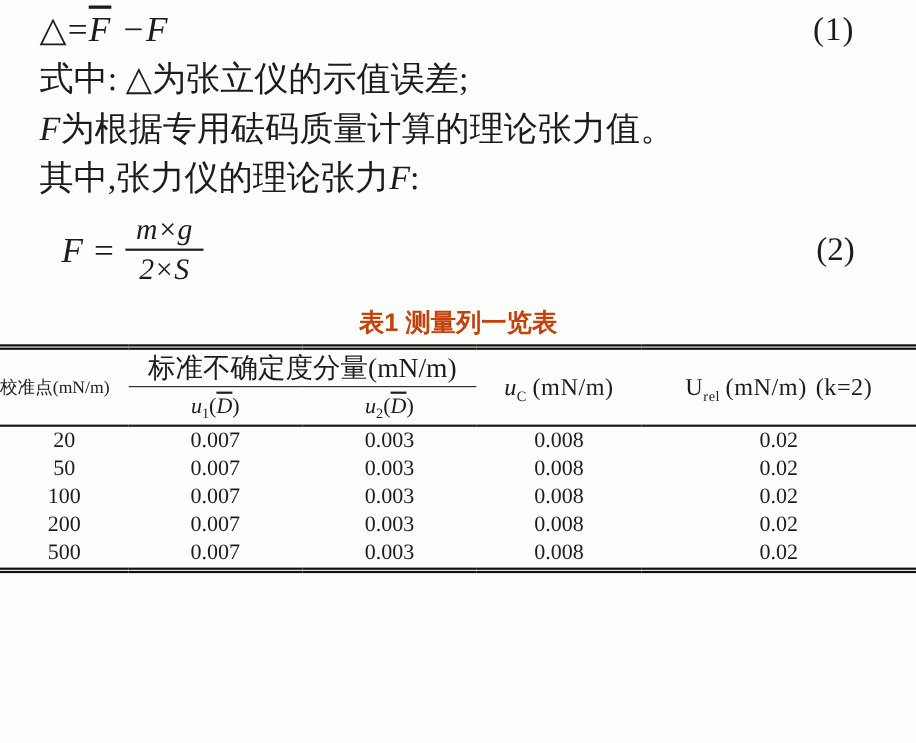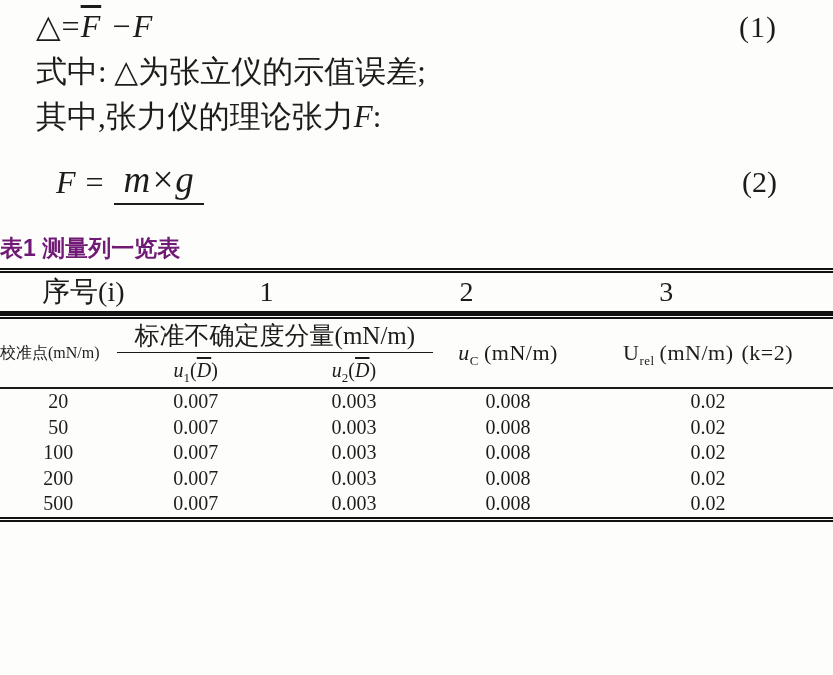--- a/index.html
+++ b/index.html
@@ -49,38 +49,39 @@
     display: flex;
     align-items: center;
     padding-left: 20px;
   }
   .eq2-lhs { font-size: 32px; margin-right: 10px; }
   .frac {
     display: inline-flex;
     flex-direction: column;
     text-align: center;
     vertical-align: middle;
-    font-size: 37px;
+    font-size: 27px;
     line-height: 1.15;
   }
   .frac .num {
     border-bottom: 2px solid #1c1c1c;
     padding: 0 10px 2px 10px;
   }
   .frac .den { padding-top: 2px; }
   .eq2-row .eq-num {
     top: 50%;
     transform: translateY(-50%);
     line-height: 1;
   }
   
   .tbl-title {
+    text-align: center;
     font-family: "Liberation Sans", "DejaVu Sans", sans-serif;
     font-weight: bold;
-    color: #701a75;
+    color: #c2410c;
   }
   .t1-title { font-size: 23px; margin-top: 8px; margin-bottom: 4px; }
   .t2-title { font-size: 21px; margin-top: 13px; margin-bottom: 3px; }
   
   table { border-collapse: collapse; width: 833px; table-layout: fixed; }
   .t1 {
     border-top: 5px double #111;
     border-bottom: 3px solid #111;
   }
   .t1 td, .t1 th {
@@ -137,54 +138,51 @@
   <div class="textblock">
 
     <div class="line eq-row eq1">
       <span class="delta">△</span><span>=</span><span class="math ol">F</span><span class="math"> −</span><span class="math">F</span>
       <span class="eq-num">(1)</span>
     </div>
 
     <div class="line">式中: △为张立仪的示值误差;</div>
 
 
+    <div class="line">
+      <span class="math">F</span><span>为根据专用砝码质量计算的理论张力值。</span>
+    </div>
 
     <div class="line">
       <span>其中,张力仪的理论张力</span><span class="math">F</span><span>:</span>
     </div>
 
     <div class="eq2-row">
       <span class="math eq2-lhs">F</span>
       <span class="eq2-lhs">=</span>
       <span class="frac">
         <span class="num math">m×g</span>
+        <span class="den math">2×S</span>
       </span>
       <span class="eq-num">(2)</span>
     </div>
 
   </div>
 
   <div class="tbl-title t1-title">表1  测量列一览表</div>
 
   <table class="t1">
     <colgroup>
       <col style="width:20%">
         <col style="width:24%">
         <col style="width:24%">
         <col style="width:24%">
         <col style="width:8%">
     </colgroup>
     <tbody>
-      <tr class="r1">
-        <td>序号(i)</td>
-        <td>1</td>
-        <td>2</td>
-        <td>3</td>
-        <td></td>
-      </tr>
     </tbody>
   </table>
 
 
   <table class="t2">
     <colgroup>
       <col style="width:14%">
         <col style="width:19%">
         <col style="width:19%">
         <col style="width:18%">

